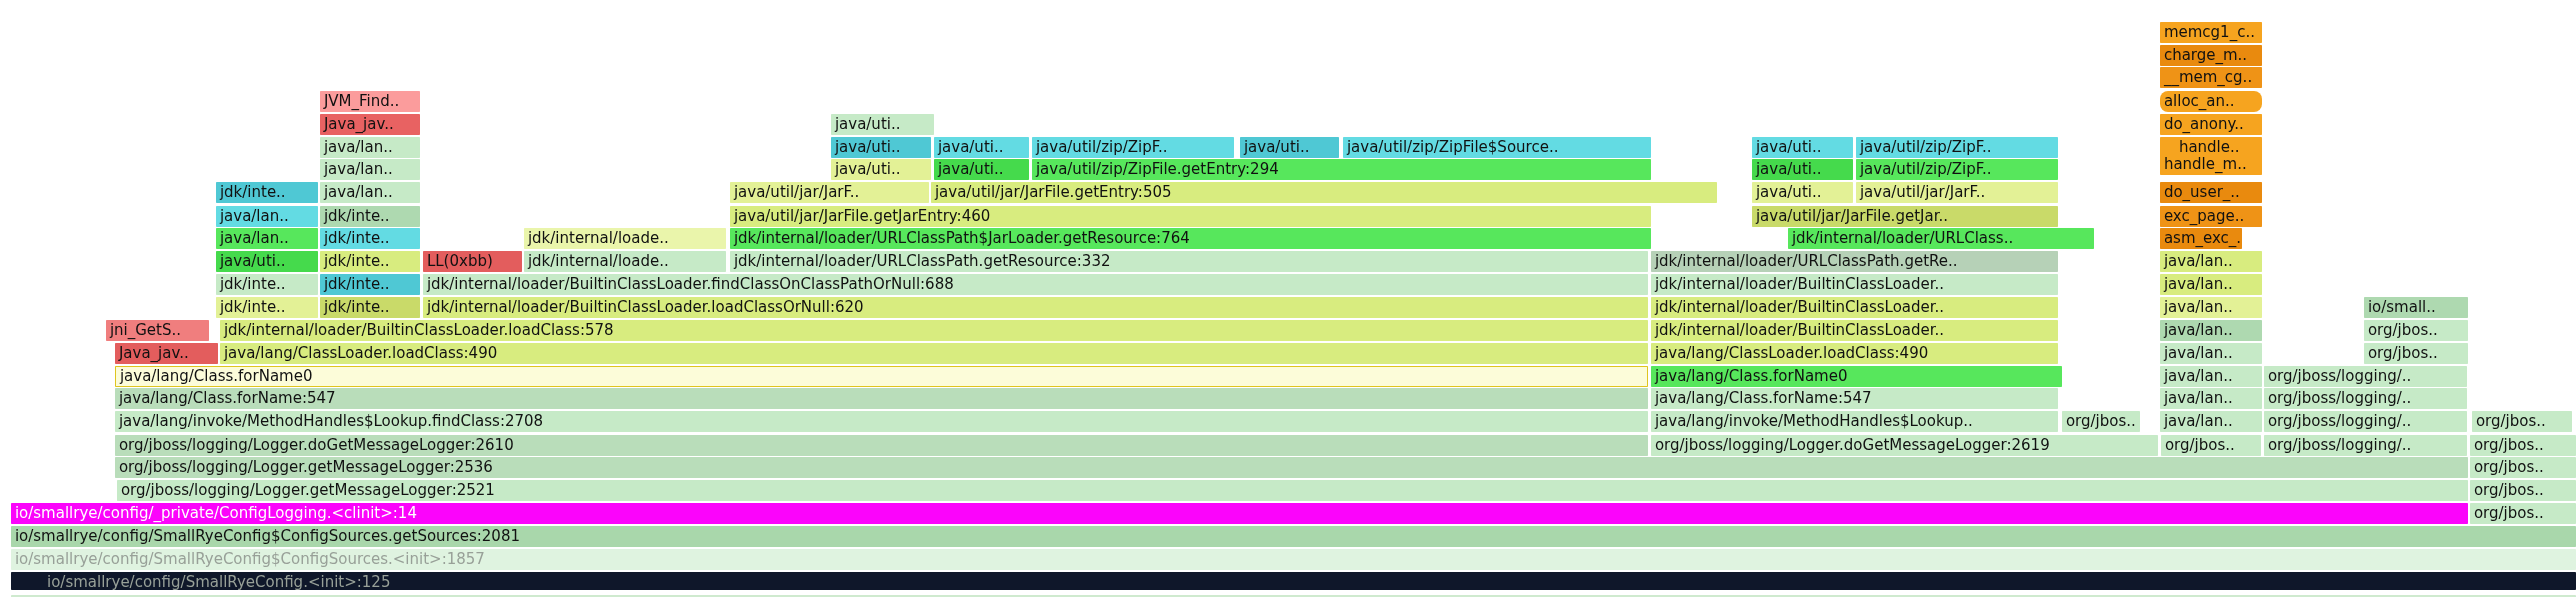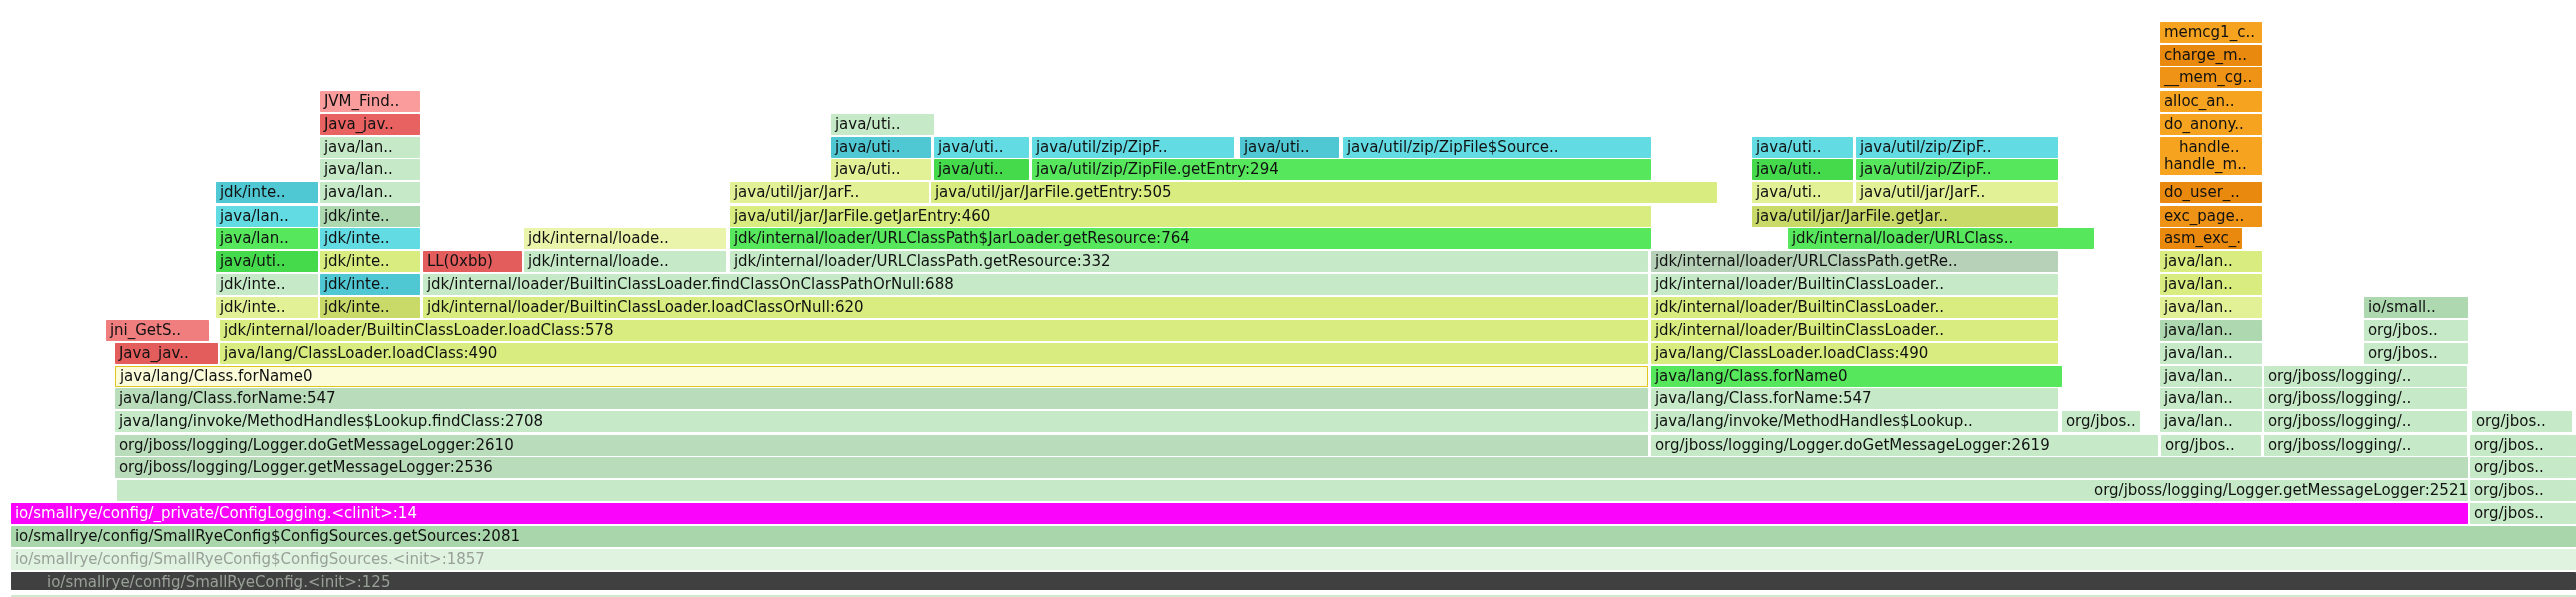--- a/index.html
+++ b/index.html
@@ -30,21 +30,21 @@
   .frame.greytext{color:#98a098;}
 </style>
 </head>
 <body>
 
 <div id="flamegraph">
     <div class="frame" title="memcg1_c.." style="left: 2160px; top: 22px; width: 102px; height: 21px; background: rgb(246, 164, 31);">memcg1_c..</div>
     <div class="frame" title="charge_m.." style="left: 2160px; top: 45px; width: 102px; height: 21px; background: rgb(233, 138, 14);">charge_m..</div>
     <div class="frame" title="__mem_cg.." style="left: 2160px; top: 67px; width: 102px; height: 21px; background: rgb(239, 147, 22);">__mem_cg..</div>
     <div class="frame" title="JVM_Find.." style="left: 320px; top: 91px; width: 100px; height: 21px; background: rgb(251, 156, 156);">JVM_Find..</div>
-    <div class="frame" title="alloc_an.." style="left: 2160px; top: 91px; width: 102px; height: 21px; background: rgb(246, 164, 31);">alloc_an..</div>
+    <div class="frame" title="alloc_an.." style="left: 2160px; top: 91px; width: 102px; height: 21px; background: rgb(246, 164, 31); border-radius: 8px;">alloc_an..</div>
     <div class="frame" title="Java_jav.." style="left: 320px; top: 114px; width: 100px; height: 21px; background: rgb(232, 98, 98);">Java_jav..</div>
     <div class="frame" title="java/uti.." style="left: 831px; top: 114px; width: 103px; height: 21px; background: rgb(198, 234, 199);">java/uti..</div>
     <div class="frame" title="do_anony.." style="left: 2160px; top: 114px; width: 102px; height: 21px; background: rgb(246, 164, 31);">do_anony..</div>
     <div class="frame" title="java/lan.." style="left: 320px; top: 137px; width: 100px; height: 21px; background: rgb(198, 234, 199);">java/lan..</div>
     <div class="frame" title="java/uti.." style="left: 831px; top: 137px; width: 100px; height: 21px; background: rgb(79, 200, 212);">java/uti..</div>
     <div class="frame" title="java/uti.." style="left: 934px; top: 137px; width: 95px; height: 21px; background: rgb(99, 219, 227);">java/uti..</div>
     <div class="frame" title="java/util/zip/ZipF.." style="left: 1032px; top: 137px; width: 202px; height: 21px; background: rgb(99, 219, 227);">java/util/zip/ZipF..</div>
     <div class="frame" title="java/uti.." style="left: 1240px; top: 137px; width: 99px; height: 21px; background: rgb(79, 200, 212);">java/uti..</div>
     <div class="frame" title="java/util/zip/ZipFile$Source.." style="left: 1343px; top: 137px; width: 308px; height: 21px; background: rgb(99, 219, 227);">java/util/zip/ZipFile$Source..</div>
     <div class="frame" title="java/uti.." style="left: 1752px; top: 137px; width: 101px; height: 21px; background: rgb(99, 219, 227);">java/uti..</div>
@@ -117,22 +117,22 @@
     <div class="frame" title="java/lan.." style="left: 2160px; top: 411px; width: 102px; height: 21px; background: rgb(198, 234, 199);">java/lan..</div>
     <div class="frame" title="org/jboss/logging/.." style="left: 2264px; top: 411px; width: 203px; height: 21px; background: rgb(198, 234, 199);">org/jboss/logging/..</div>
     <div class="frame" title="org/jbos.." style="left: 2472px; top: 411px; width: 100px; height: 21px; background: rgb(198, 234, 199);">org/jbos..</div>
     <div class="frame" title="org/jboss/logging/Logger.doGetMessageLogger:2610" style="left: 115px; top: 435px; width: 1533px; height: 21px; background: rgb(185, 221, 186);">org/jboss/logging/Logger.doGetMessageLogger:2610</div>
     <div class="frame" title="org/jboss/logging/Logger.doGetMessageLogger:2619" style="left: 1651px; top: 435px; width: 507px; height: 21px; background: rgb(198, 234, 199);">org/jboss/logging/Logger.doGetMessageLogger:2619</div>
     <div class="frame" title="org/jbos.." style="left: 2161px; top: 435px; width: 100px; height: 21px; background: rgb(198, 234, 199);">org/jbos..</div>
     <div class="frame" title="org/jboss/logging/.." style="left: 2264px; top: 435px; width: 203px; height: 21px; background: rgb(198, 234, 199);">org/jboss/logging/..</div>
     <div class="frame" title="org/jbos.." style="left: 2470px; top: 435px; width: 106px; height: 21px; background: rgb(198, 234, 199);">org/jbos..</div>
     <div class="frame" title="org/jboss/logging/Logger.getMessageLogger:2536" style="left: 115px; top: 457px; width: 2353px; height: 21px; background: rgb(185, 221, 186);">org/jboss/logging/Logger.getMessageLogger:2536</div>
     <div class="frame" title="org/jbos.." style="left: 2470px; top: 457px; width: 106px; height: 21px; background: rgb(198, 234, 199);">org/jbos..</div>
-    <div class="frame" title="org/jboss/logging/Logger.getMessageLogger:2521" style="left: 117px; top: 480px; width: 2351px; height: 21px; background: rgb(198, 234, 199); text-align: right;">org/jboss/logging/Logger.getMessageLogger:2521</div>
+    <div class="frame" title="org/jboss/logging/Logger.getMessageLogger:2521" style="left: 117px; top: 480px; width: 2351px; height: 21px; background: rgb(198, 234, 199);">org/jboss/logging/Logger.getMessageLogger:2521</div>
     <div class="frame" title="org/jbos.." style="left: 2470px; top: 480px; width: 106px; height: 21px; background: rgb(198, 234, 199);">org/jbos..</div>
     <div class="frame whitetext" title="io/smallrye/config/_private/ConfigLogging.&lt;clinit&gt;:14" style="left: 11px; top: 503px; width: 2457px; height: 21px; background: rgb(251, 4, 251);">io/smallrye/config/_private/ConfigLogging.&lt;clinit&gt;:14</div>
     <div class="frame" title="org/jbos.." style="left: 2470px; top: 503px; width: 106px; height: 21px; background: rgb(198, 234, 199);">org/jbos..</div>
     <div class="frame" title="io/smallrye/config/SmallRyeConfig$ConfigSources.getSources:2081" style="left: 11px; top: 526px; width: 2565px; height: 21px; background: rgb(169, 215, 171);">io/smallrye/config/SmallRyeConfig$ConfigSources.getSources:2081</div>
     <div class="frame greytext" title="io/smallrye/config/SmallRyeConfig$ConfigSources.&lt;init&gt;:1857" style="left: 11px; top: 549px; width: 2565px; height: 21px; background: rgb(223, 243, 224);">io/smallrye/config/SmallRyeConfig$ConfigSources.&lt;init&gt;:1857</div>
-    <div class="frame greytext" title="io/smallrye/config/SmallRyeConfig.&lt;init&gt;:125" style="left: 11px; top: 572px; width: 2565px; height: 18px; background: #404040; padding-left: 36px;">io/smallrye/config/SmallRyeConfig.&lt;init&gt;:125</div>
+    <div class="frame greytext" title="io/smallrye/config/SmallRyeConfig.&lt;init&gt;:125" style="left: 11px; top: 572px; width: 2565px; height: 18px; background: #0f172a; padding-left: 36px;">io/smallrye/config/SmallRyeConfig.&lt;init&gt;:125</div>
     <div class="frame" title="" style="left: 11px; top: 595px; width: 2565px; height: 3.9px; background: rgb(207, 234, 207);"></div>
   </div>
 
 
 </body></html>

